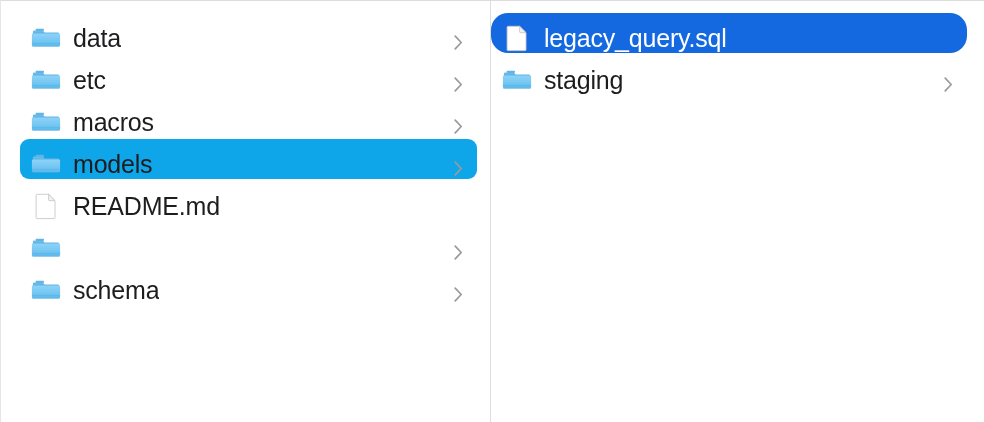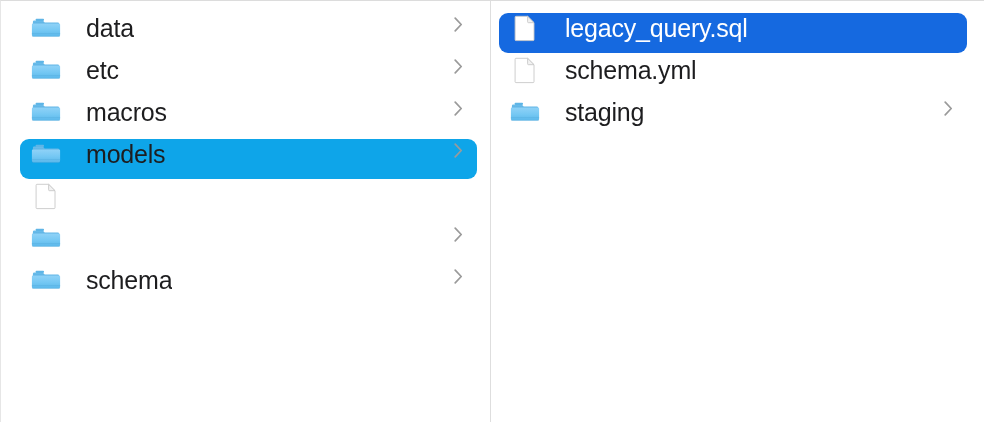--- a/index.html
+++ b/index.html
@@ -48,31 +48,31 @@
     position: relative;
     padding-top: 10px;
   }
 
   .row {
     position: relative;
     height: 40px;
     margin: 2px 13px 2px 19px;
     border-radius: 9px;
     display: flex;
-    align-items: flex-start;
+    align-items: flex-end;
     box-sizing: border-box;
     padding-left: 11px;
     padding-right: 10px;
     cursor: default;
     user-select: none;
-    gap: 13px;
   }
   #column-right .row {
-    margin-left: 8px;
+    margin-left: 0;
     margin-right: 17px;
+    border-radius: 17px;
   }
 
   .row.selected-inactive {
     background: #0ea5e9;
   }
   .row.selected-active {
     background: #1569e0;
   }
 
   
@@ -232,20 +232,21 @@
             </svg>
           </span>
         </div>
         <div class="row">
           <span class="icon">
             <svg viewBox="0 0 30 30" xmlns="http://www.w3.org/2000/svg">
               <path d="M6.0 3.3 h11.6 l6.4 6.4 v17.0 a0.9 0.9 0 0 1 -0.9 0.9 H6.0 a0.9 0.9 0 0 1 -0.9 -0.9 V4.2 a0.9 0.9 0 0 1 0.9 -0.9 z" fill="#ffffff" stroke="#c8c8c8" stroke-width="0.9"></path>
               <path d="M17.6 3.3 l6.4 6.4 h-5.5 a0.9 0.9 0 0 1 -0.9 -0.9 z" fill="#f2f2f2" stroke="#c8c8c8" stroke-width="0.9" stroke-linejoin="round"></path>
             </svg>
           </span>
+          <span class="row-label">README.md</span>
           <span class="spacer"></span>
           <span class="chevron chevron-hidden">
             <svg width="9" height="15" viewBox="0 0 9 15" xmlns="http://www.w3.org/2000/svg">
               <path d="M1.2 1.2 L7.2 7.5 L1.2 13.8" fill="none" stroke="#9a9a9a" stroke-width="1.7" stroke-linecap="round" stroke-linejoin="round"></path>
             </svg>
           </span>
         </div>
         <div class="row">
           <span class="icon">
             <svg viewBox="0 0 30 30" xmlns="http://www.w3.org/2000/svg">
@@ -318,35 +319,20 @@
           <span class="spacer"></span>
           <span class="chevron chevron-hidden">
             <svg width="9" height="15" viewBox="0 0 9 15" xmlns="http://www.w3.org/2000/svg">
               <path d="M1.2 1.2 L7.2 7.5 L1.2 13.8" fill="none" stroke="#9a9a9a" stroke-width="1.7" stroke-linecap="round" stroke-linejoin="round"></path>
             </svg>
           </span>
         </div>
         <div class="row">
           <span class="icon">
             <svg viewBox="0 0 30 30" xmlns="http://www.w3.org/2000/svg">
-              <path d="M6.0 3.3 h11.6 l6.4 6.4 v17.0 a0.9 0.9 0 0 1 -0.9 0.9 H6.0 a0.9 0.9 0 0 1 -0.9 -0.9 V4.2 a0.9 0.9 0 0 1 0.9 -0.9 z" fill="#ffffff" stroke="#c8c8c8" stroke-width="0.9"></path>
-              <path d="M17.6 3.3 l6.4 6.4 h-5.5 a0.9 0.9 0 0 1 -0.9 -0.9 z" fill="#f2f2f2" stroke="#c8c8c8" stroke-width="0.9" stroke-linejoin="round"></path>
-            </svg>
-          </span>
-          <span class="row-label">schema.yml</span>
-          <span class="spacer"></span>
-          <span class="chevron chevron-hidden">
-            <svg width="9" height="15" viewBox="0 0 9 15" xmlns="http://www.w3.org/2000/svg">
-              <path d="M1.2 1.2 L7.2 7.5 L1.2 13.8" fill="none" stroke="#9a9a9a" stroke-width="1.7" stroke-linecap="round" stroke-linejoin="round"></path>
-            </svg>
-          </span>
-        </div>
-        <div class="row">
-          <span class="icon">
-            <svg viewBox="0 0 30 30" xmlns="http://www.w3.org/2000/svg">
               <defs>
                 <linearGradient id="fgBody" x1="0" y1="0" x2="0" y2="1">
                   <stop offset="0%" stop-color="#8fd2f7"></stop>
                   <stop offset="55%" stop-color="#74c7f3"></stop>
                   <stop offset="100%" stop-color="#5bb8ea"></stop>
                 </linearGradient>
                 <linearGradient id="fgBack" x1="0" y1="0" x2="0" y2="1">
                   <stop offset="0%" stop-color="#6fbfec"></stop>
                   <stop offset="100%" stop-color="#4fa9de"></stop>
                 </linearGradient>

